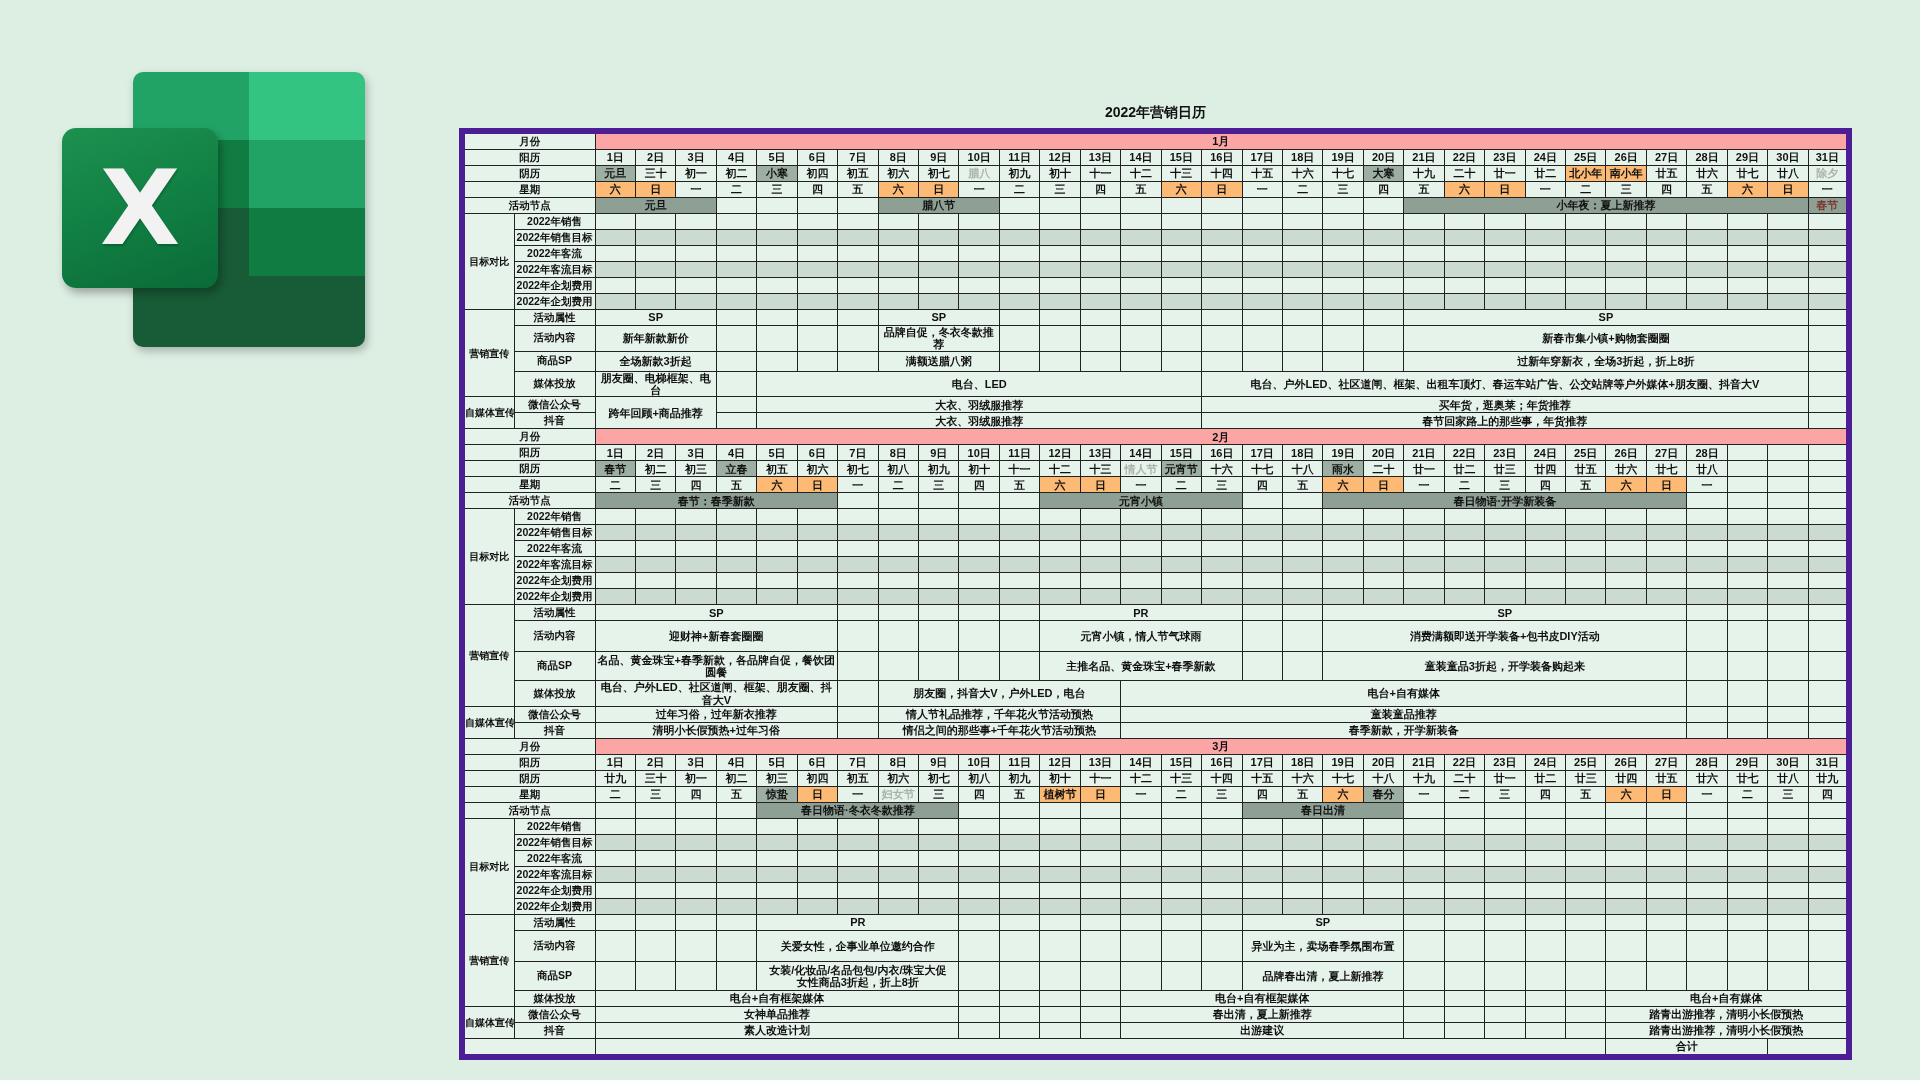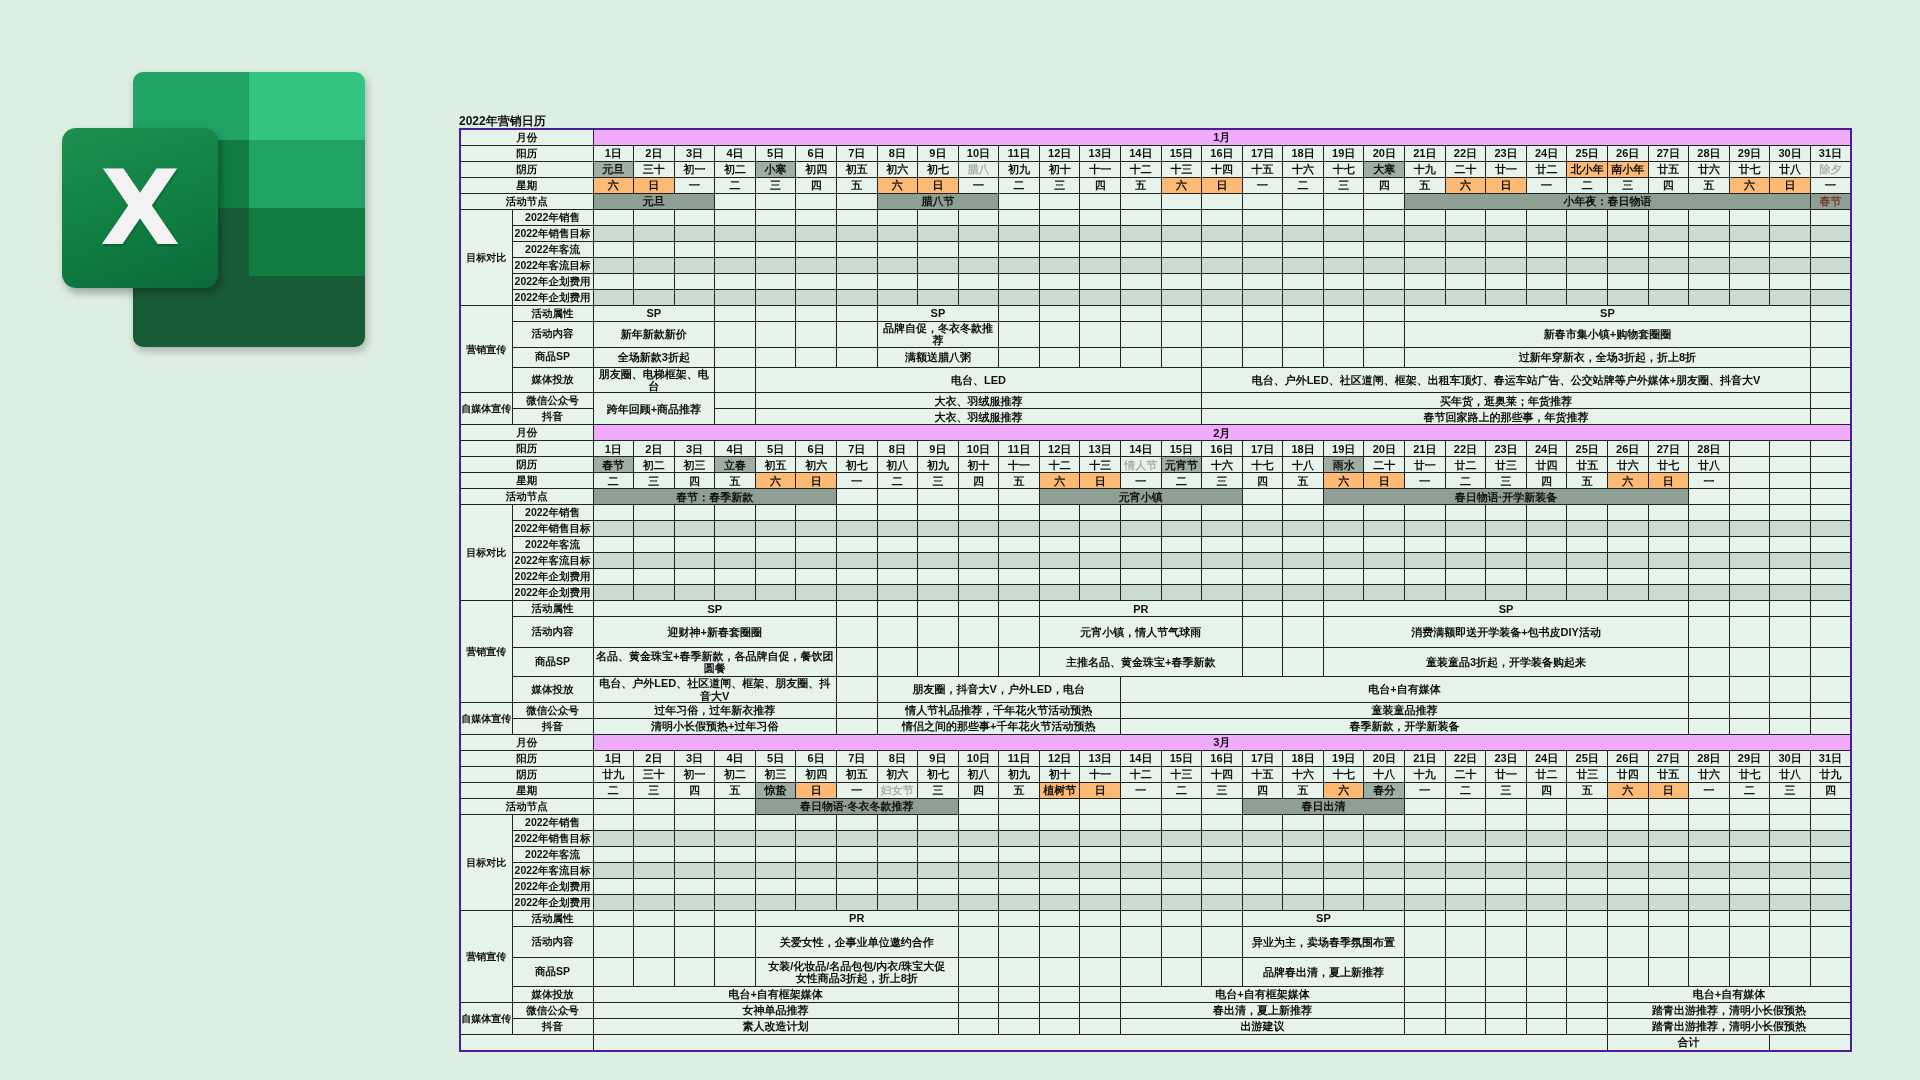--- a/index.html
+++ b/index.html
@@ -21,31 +21,31 @@
   .bk .r3l{left:0;top:136px;width:116px;height:68px;background:#185c37;}
   .bk .r3r{left:116px;top:136px;width:116px;height:68px;background:#107c41;}
   .bk .bot{left:0;top:204px;width:232px;height:71px;background:#185c37;border-radius:0 0 10px 10px;}
   #excel-logo .fr{position:absolute;left:12px;top:66px;width:156px;height:160px;
     background:linear-gradient(160deg,#1d9150 0%,#0f7c41 60%,#0b6a38 100%);
     border-radius:14px;display:flex;align-items:center;justify-content:center;
     box-shadow:3px 5px 8px rgba(0,0,0,.30);}
   #excel-logo .fr span{color:#f2f2f2;font-weight:bold;font-size:104px;line-height:1;
     font-family:"DejaVu Sans","Liberation Sans",sans-serif;text-shadow:1px 2px 2px rgba(0,0,0,.2);}
   
-  #sheet-title{position:absolute;left:459px;top:104px;width:1393px;text-align:left;
-    font-size:12px;font-weight:bold;color:#111;margin-top:9px;}
+  #sheet-title{position:absolute;left:459px;top:104px;width:1393px;text-align:center;
+    font-size:14px;font-weight:bold;color:#111;}
   #cal-wrap{position:absolute;left:459px;top:128px;width:1393px;}
   table.cal{border-collapse:collapse;table-layout:fixed;width:1393px;
-    border:2px solid #4c1d95;}
+    border:6px solid #4c1d95;}
   .cal td{border:1px solid #222;background:#e6f3ea;height:15px;
     font-size:11px;line-height:1.12;text-align:center;vertical-align:middle;
     padding:0 1px;overflow:hidden;white-space:nowrap;color:#111;font-weight:bold;}
   .cal td.grp{font-size:10px;padding:0;margin-left:28px;}
   .cal td.lbl{font-size:10.5px;}
-  .cal td.band{background:#f0abfc;margin-left:13px;}
+  .cal td.band{background:#fca5a5;margin-left:13px;}
   .cal td.node{background:#8e9f94;}
   .cal td.we,.cal td.hl{background:#fdba74;}
   .cal td.term{background:#9cafa2;}
   .cal td.fest{color:#a9b3ac;}
   .cal td.cn{color:#7d3c32;}
   .cal td.shade{background:#cbdbd0;}
   .cal td.txt{white-space:pre-line;}
   .cal tr.rh19 td{height:19px;}
   .cal tr.rh28 td{height:28px;}
   .cal tr.rh30 td{height:30px;}
@@ -225,21 +225,21 @@
           <td class=""></td>
           <td class=""></td>
           <td class=""></td>
           <td class=""></td>
           <td class=""></td>
           <td class=""></td>
           <td class=""></td>
           <td class=""></td>
           <td class=""></td>
           <td class=""></td>
-          <td class="node" colspan="10">小年夜：春日物语</td>
+          <td class="node" colspan="10">小年夜：夏上新推荐</td>
           <td class="node cn">春节</td>
         </tr>
         <tr>
           <td class="grp" rowspan="6">目标对比</td>
           <td class="lbl">2022年销售</td>
           <td class=""></td>
           <td class=""></td>
           <td class=""></td>
           <td class=""></td>
           <td class=""></td>

